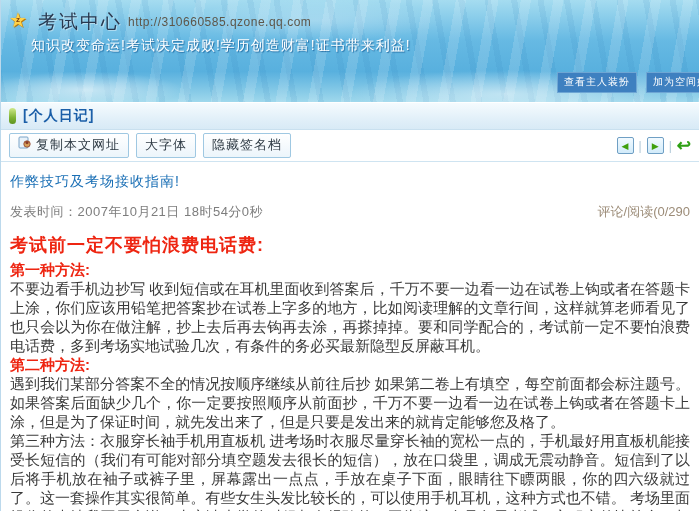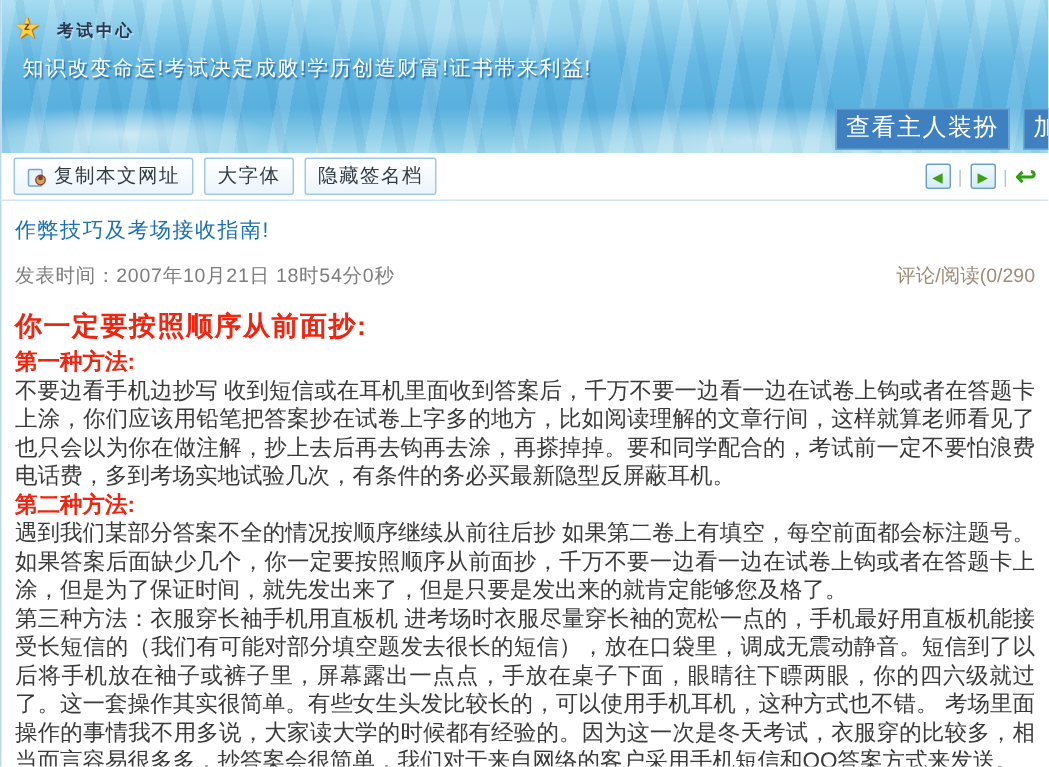--- a/index.html
+++ b/index.html
@@ -23,46 +23,46 @@
       radial-gradient(ellipse 180px 30px at 45% 20%, rgba(255,255,255,.25), rgba(255,255,255,0) 70%),
       repeating-linear-gradient(100deg, rgba(255,255,255,.14) 0 10px, rgba(255,255,255,0) 10px 32px),
       repeating-linear-gradient(80deg, rgba(40,120,180,.10) 0 6px, rgba(255,255,255,0) 6px 26px),
       linear-gradient(180deg,#a5dcf0 0%, #66b9e3 40%, #58b0de 70%, #9fd8ec 100%);
   }
   .site-row { position:absolute; top:9px; left:8px; display:flex; align-items:center; }
   .star-wrap { position:relative; width:24px; height:22px; margin-right:5px; }
   .star-glyph { position:absolute; top:-3px; left:0; font-size:20px; color:#ffd24a;
     text-shadow:0 0 1px #b77c12, 1px 1px 0 #b77c12; }
   .star-letter { position:absolute; top:4px; left:7px; font-size:8px; font-weight:bold; color:#7a3c10; }
-  .site-title { font-size:11px; font-weight:bold; color:#28384f; letter-spacing:2px;
+  .site-title { font-size:19px; font-weight:normal; color:#28384f; letter-spacing:2px;
     text-shadow:1px 1px 0 rgba(255,255,255,.4); margin-right:6px; }
   .site-url { font-size:12px; color:#5d564a; letter-spacing:.5px; }
-  .tagline { position:absolute; top:37px; left:14px; font-size:14px; color:#ffffff;
+  .tagline { position:absolute; top:37px; left:30px; font-size:14px; color:#ffffff;
     letter-spacing:1px; text-shadow:1px 1px 1px rgba(23,95,150,.85); }
   .header-btns { position:absolute; top:72px; left:556px; display:flex; gap:9px; white-space:nowrap; }
   .hbtn {
-    background:#3e80c0; border:1px solid #6ea6d4; color:#fff; font-size:16px;
+    background:#3e80c0; border:1px solid #6ea6d4; color:#fff; font-size:10px;
     padding:2px 6px 3px; cursor:pointer; font-family:inherit; letter-spacing:1px;
   }
 
   
   .section-bar {
     height:28px; display:flex; align-items:center; padding-left:8px;
     background:linear-gradient(180deg,#f5fbfe 0%, #e2f0f9 60%, #d8eaf6 100%);
     border-top:1px solid #ffffff; border-bottom:1px solid #c9e0ef;
   }
   .diary-bullet { width:7px; height:16px; border-radius:4px;
     background:linear-gradient(180deg,#cfe98a,#7fb336 60%,#5d9420); margin-right:7px; }
   .section-title { font-size:14px; font-weight:bold; color:#1b5fa8; letter-spacing:1px; }
 
   
   .toolbar { position:relative; height:32px; display:flex; align-items:center;
     padding:0 8px; background:#fff; border-bottom:1px solid #cfe4f1; }
   .tbtn {
-    display:inline-flex; align-items:flex-end; gap:4px;
+    display:inline-flex; align-items:flex-start; gap:4px;
     border:1px solid #9fc8e2; border-radius:2px;
     background:linear-gradient(180deg,#ffffff,#ecf5fb);
     padding:2px 8px 3px; margin-right:7px; font-size:13px; color:#2e3a44;
     cursor:pointer; font-family:Liberation Mono, monospace; letter-spacing:1px;
   }
   .copy-ico { display:inline-block; width:14px; height:14px; }
   .toolbar-right { position:absolute; right:8px; top:7px; display:flex; align-items:center; gap:5px; }
   .pgbtn { width:17px; height:17px; border:1px solid #6f9fc4; border-radius:2px;
     background:linear-gradient(180deg,#f2faff,#d2ebfa);
     display:flex; align-items:center; justify-content:center;
@@ -86,28 +86,33 @@
 
 <div class="page">
 
   <div class="header">
     <div class="site-row">
       <span class="star-wrap">
         <span class="star-glyph">★</span>
         <span class="star-letter">z</span>
       </span>
       <span class="site-title">考试中心</span>
+      <span class="site-url">http://310660585.qzone.qq.com</span>
     </div>
     <div class="tagline">知识改变命运!考试决定成败!学历创造财富!证书带来利益!</div>
     <div class="header-btns">
       <button class="hbtn">查看主人装扮</button>
       <button class="hbtn">加为空间好友</button>
     </div>
   </div>
 
+  <div class="section-bar">
+    <span class="diary-bullet"></span>
+    <span class="section-title">[个人日记]</span>
+  </div>
 
   <div class="toolbar">
     <button class="tbtn">
       <span class="copy-ico">
         <svg width="14" height="14" viewBox="0 0 14 14">
           <rect x="1" y="1" width="9" height="11" rx="1" fill="#e8f2fa" stroke="#7aa4c8" stroke-width="1"></rect>
           <circle cx="9" cy="8" r="3.2" fill="#d8a25a" stroke="#8a3b2a" stroke-width="0.8"></circle>
           <circle cx="9" cy="6.6" r="1.6" fill="#8a3b2a"></circle>
         </svg>
       </span>
@@ -133,21 +138,21 @@
   </div>
 
   <div class="article">
     <div class="post-title">作弊技巧及考场接收指南!</div>
 
     <div class="meta-row">
       <span class="pub-time">发表时间：2007年10月21日 18时54分0秒</span>
       <span class="stats">评论/阅读(0/290</span>
     </div>
 
-    <div class="red-heading">你一定要按照顺序从前面抄:</div>
+    <div class="red-heading">考试前一定不要怕浪费电话费:</div>
 
     <div class="method-label">第一种方法:</div>
     <p class="body-para">不要边看手机边抄写 收到短信或在耳机里面收到答案后，千万不要一边看一边在试卷上钩或者在答题卡上涂，你们应该用铅笔把答案抄在试卷上字多的地方，比如阅读理解的文章行间，这样就算老师看见了也只会以为你在做注解，抄上去后再去钩再去涂，再搽掉掉。要和同学配合的，考试前一定不要怕浪费电话费，多到考场实地试验几次，有条件的务必买最新隐型反屏蔽耳机。</p>
 
     <div class="method-label">第二种方法:</div>
     <p class="body-para">遇到我们某部分答案不全的情况按顺序继续从前往后抄 如果第二卷上有填空，每空前面都会标注题号。如果答案后面缺少几个，你一定要按照顺序从前面抄，千万不要一边看一边在试卷上钩或者在答题卡上涂，但是为了保证时间，就先发出来了，但是只要是发出来的就肯定能够您及格了。</p>
 
     <p class="body-para">第三种方法：衣服穿长袖手机用直板机 进考场时衣服尽量穿长袖的宽松一点的，手机最好用直板机能接受长短信的（我们有可能对部分填空题发去很长的短信），放在口袋里，调成无震动静音。短信到了以后将手机放在袖子或裤子里，屏幕露出一点点，手放在桌子下面，眼睛往下瞟两眼，你的四六级就过了。这一套操作其实很简单。有些女生头发比较长的，可以使用手机耳机，这种方式也不错。 考场里面操作的事情我不用多说，大家读大学的时候都有经验的。因为这一次是冬天考试，衣服穿的比较多，相当而言容易很多多，抄答案会很简单，我们对于来自网络的客户采用手机短信和QQ答案方式来发送。</p>
   </div>
 

